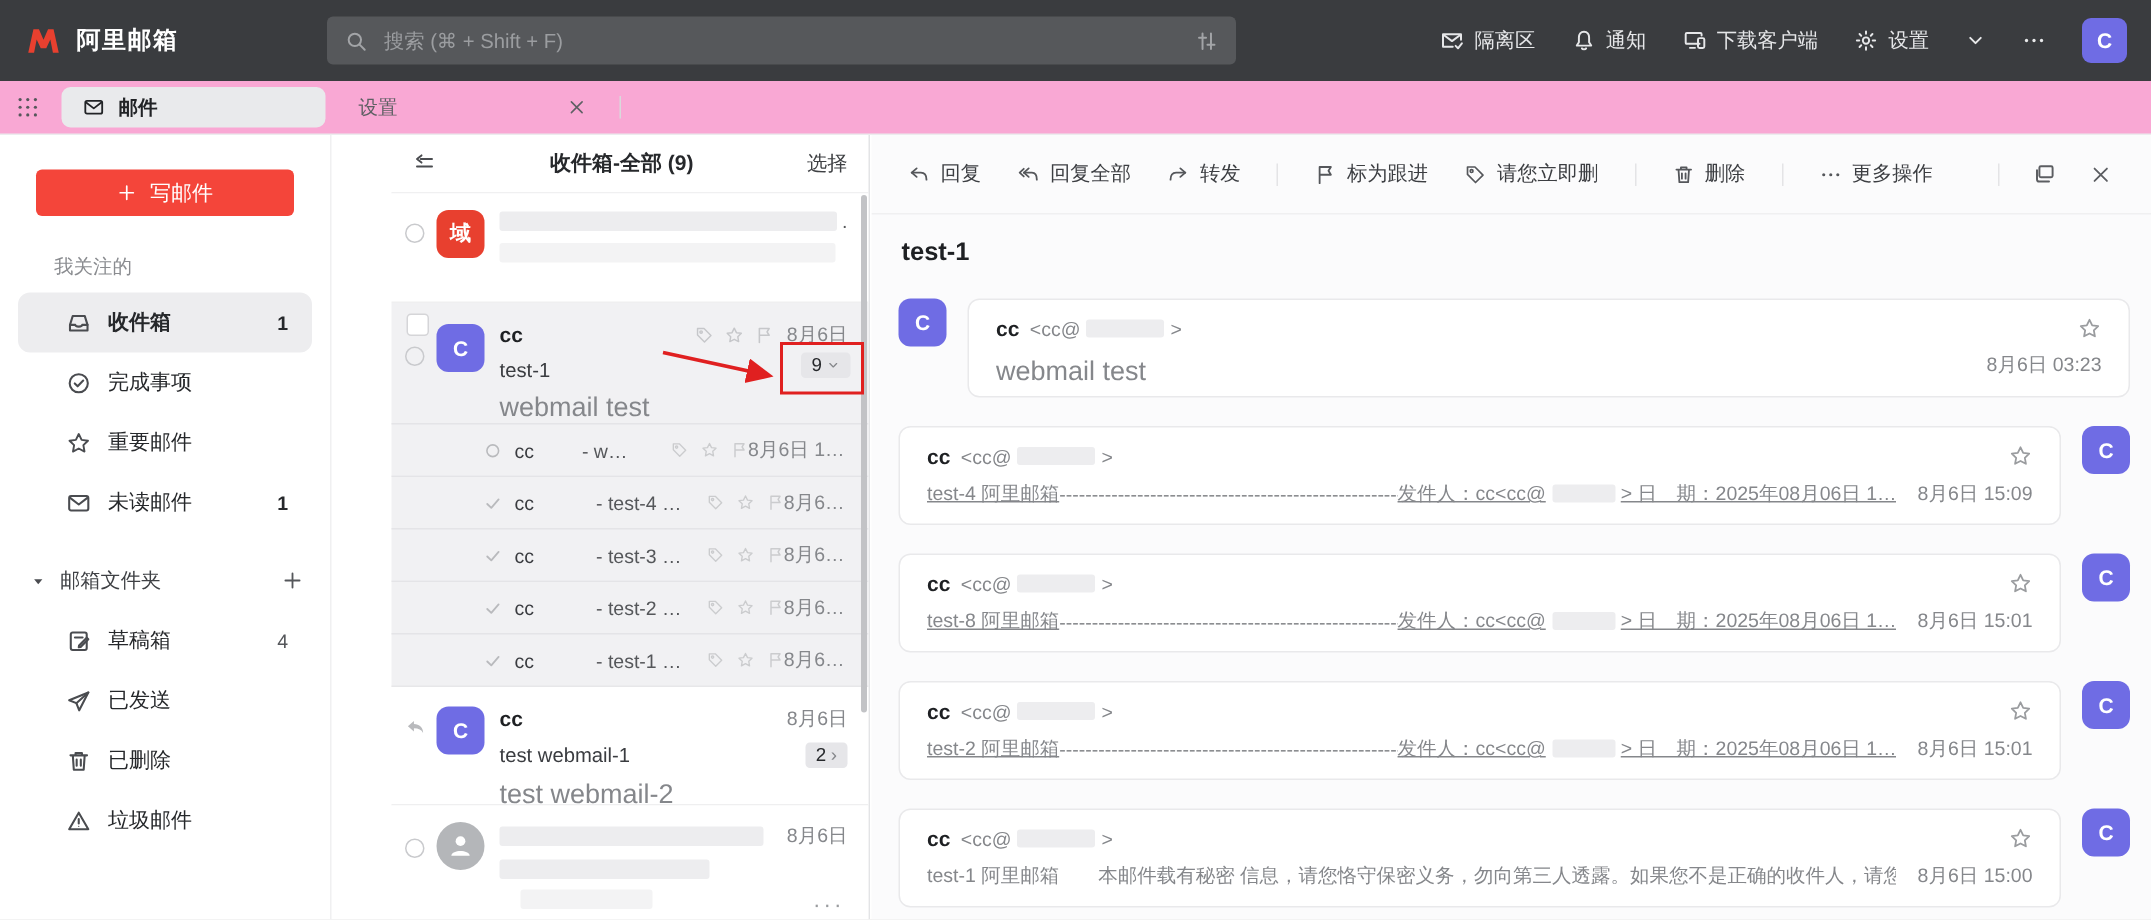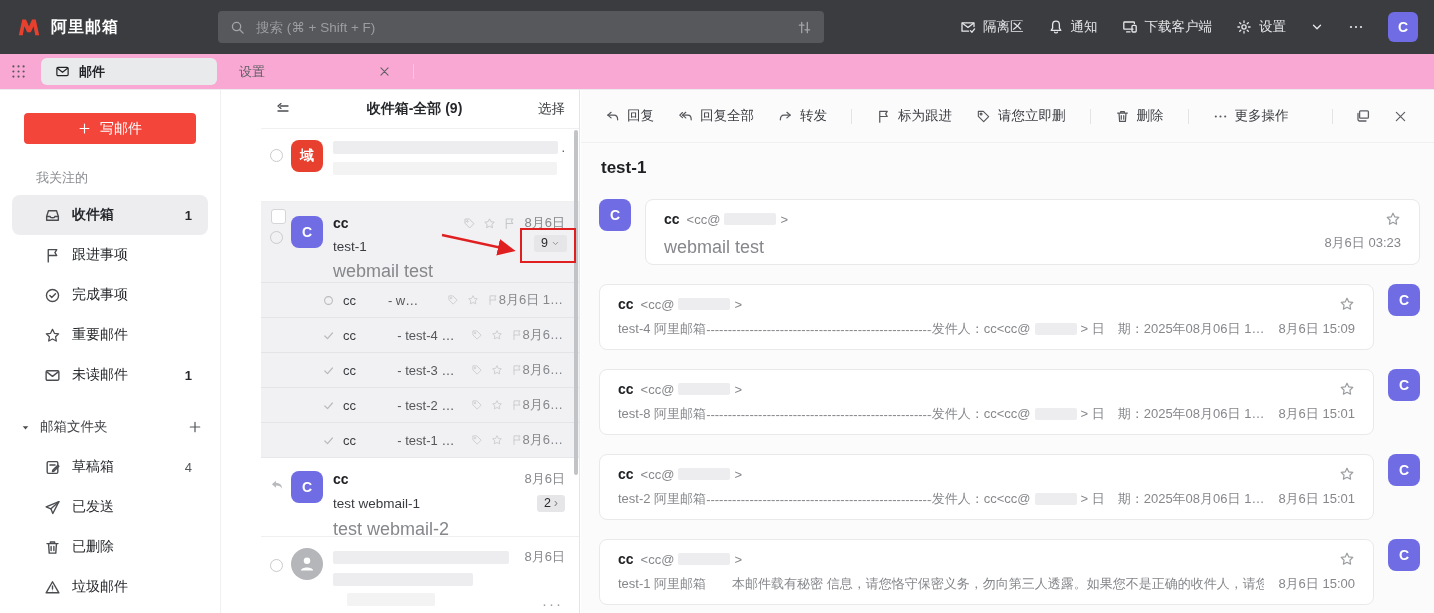--- a/index.html
+++ b/index.html
@@ -113,21 +113,21 @@
   .fromline{font-size:13px;color:#85878b;display:flex;align-items:center;gap:4px;min-width:0;}
   .fromline b{color:#1e2023;font-size:14px;margin-right:3px;}
   .addr-redact{display:inline-block;width:52px;height:12px;background:#ededef;border-radius:2px;}
   .c1-left{flex:1;min-width:0;display:flex;flex-direction:column;gap:10px;}
   .c1-right{display:flex;flex-direction:column;align-items:flex-end;gap:7px;color:#85878b;}
   .star{color:#9a9c9f;cursor:pointer;}
   .mline1{display:flex;align-items:center;}
   .mline1 .star{margin-left:auto;}
   .mline2{display:flex;align-items:center;color:#85878b;font-size:13px;min-width:0;}
   .mbody{flex:1;min-width:0;display:flex;align-items:center;white-space:nowrap;overflow:hidden;}
-  .mbody .seg{flex-shrink:0;}
+  .mbody .seg{flex-shrink:0;text-decoration:underline;}
   .mbody .dashes{flex:0 1 auto;min-width:0;overflow:hidden;}
   .mbody .bredact{flex-shrink:0;display:inline-block;width:42px;height:12px;background:#ededef;
                   border-radius:2px;margin:0 4px;}
   .mbody .trunc{flex-shrink:1;min-width:0;overflow:hidden;}
   .mdate2{margin-left:14px;white-space:nowrap;color:#85878b;flex-shrink:0;}
   .m-avatar{width:32px;height:32px;border-radius:8px;background:#6f6ce4;color:#fff;font-weight:bold;
             font-size:14px;display:flex;align-items:center;justify-content:center;flex-shrink:0;}
 </style>
 </head>
 <body>
@@ -350,26 +350,20 @@
       <span>写邮件</span>
     </div>
     <div class="side-label">我关注的</div>
 
     <div class="side-item active">
       <svg class="ic side-icn" width="17" height="17">
           <use href="#i-inbox"></use>
         </svg>
       <span>收件箱</span>
       <span class="cnt">1</span>
-    </div>
-    <div class="side-item">
-      <svg class="ic side-icn" width="17" height="17">
-          <use href="#i-flag"></use>
-        </svg>
-      <span>跟进事项</span>
     </div>
     <div class="side-item">
       <svg class="ic side-icn" width="17" height="17">
           <use href="#i-checkcircle"></use>
         </svg>
       <span>完成事项</span>
     </div>
     <div class="side-item">
       <svg class="ic side-icn" width="17" height="17">
           <use href="#i-star"></use>

